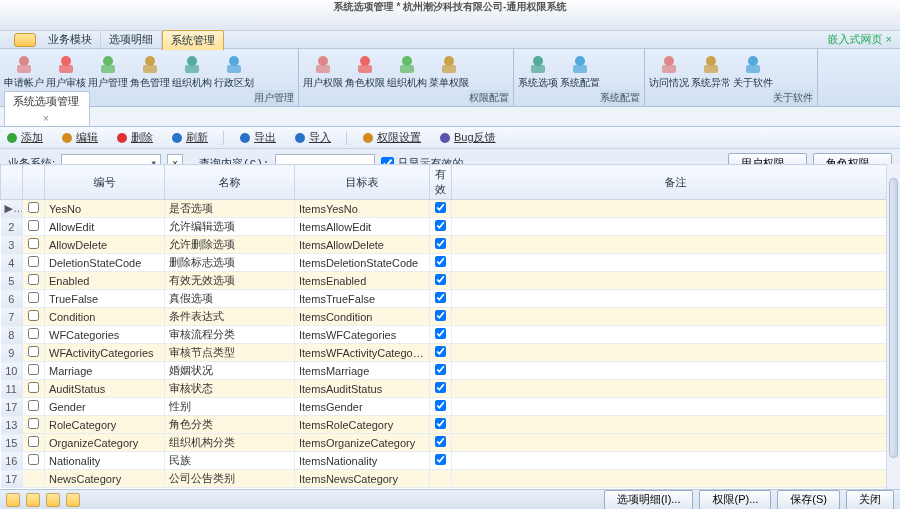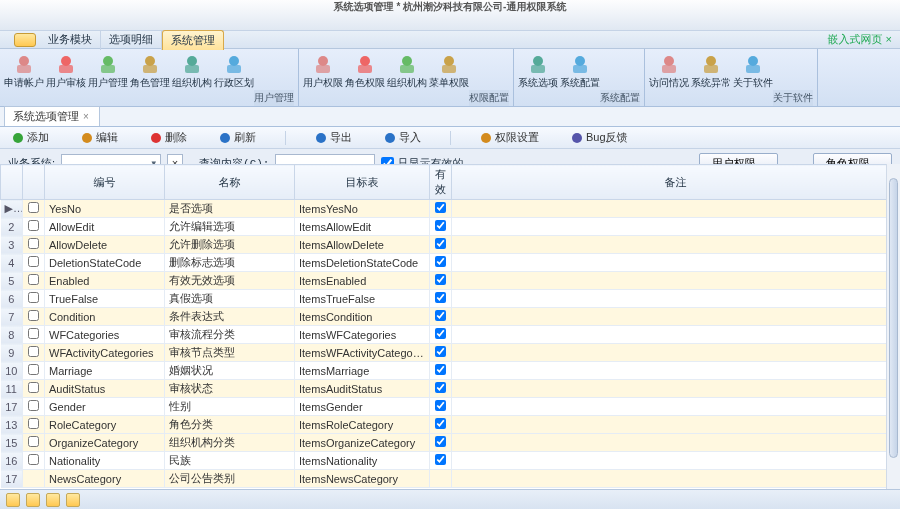--- a/index.html
+++ b/index.html
@@ -11,32 +11,32 @@
 .tab-top.active { background: linear-gradient(#fff4d0,#ffe29a); border: 1px solid #d8a94a; border-bottom: none; border-radius: 3px 3px 0 0; }
 .tabs-top .right { margin-left: auto; padding-right: 8px; color: #2a5; font-size: 11px; }
 .ribbon { height: 58px; background: linear-gradient(#e6eefb,#d2e0f3); display: flex; border-bottom: 1px solid #aac0dd; }
 .ribbon-group { border-right: 1px solid #aac0dd; padding: 2px 4px 0; display: flex; flex-direction: row; }
 .ribbon-items { display: flex; gap: 2px; }
 .ribbon-item { display: flex; flex-direction: column; align-items: center; width: 40px; padding: 1px 0; cursor: pointer; border-radius: 3px; }
 .ribbon-icon { width: 24px; height: 24px; display: flex; align-items: center; justify-content: center; }
 .ribbon-label { font-size: 10px; color: #234; white-space: nowrap; text-align: center; }
 .ribbon-group-title { font-size: 10px; color: #456; text-align: center; margin-top: auto; padding: 1px 0; background: rgba(200,215,235,.6); }
 .doc-tabs { height: 20px; background: #eef3fa; display: flex; align-items: flex-end; padding-left: 4px; border-bottom: 1px solid #aac0dd; }
-.doc-tab { background: #fff; border: 1px solid #b5c7de; border-bottom: none; padding: 2px 10px 2px 8px; font-size: 11px; display: flex; align-items: center; gap: 4px; }
+.doc-tab { background: #fff; border: 1px solid #b5c7de; border-bottom: none; padding: 2px 10px 2px 8px; font-size: 11px; display: flex; align-items: center; gap: 4px; flex-direction: column; }
 .doc-tab .x { color: #888; cursor: pointer; font-size: 10px; }
-.toolbar { height: 22px; background: linear-gradient(#f7faff,#e4ecf7); display: flex; align-items: center; padding: 0 6px; gap: 20px; border-bottom: 1px solid #c5d3e6; }
+.toolbar { height: 22px; background: linear-gradient(#f7faff,#e4ecf7); display: flex; align-items: center; padding: 0 0; gap: 6px; border-bottom: 1px solid #c5d3e6; text-decoration: underline; }
 .tool-btn { padding: 2px 6px; display: flex; align-items: center; gap: 3px; cursor: pointer; border-radius: 3px; font-size: 11px; }
 .tool-sep { width: 1px; height: 14px; background: #c5d3e6; margin: 0 3px; }
 .ic { width: 12px; height: 12px; }
 .filter-bar { height: 28px; display: flex; align-items: center; padding: 0 8px; gap: 6px; background: #e8eef7; }
 .filter-bar label { font-size: 11px; color: #234; }
 .filter-bar input[type=text], .filter-bar .combo { height: 18px; border: 1px solid #a8b8cf; background: #fff; font-size: 11px; padding: 0 4px; }
 .combo { width: 100px; display: flex; align-items: center; }
 .combo .arrow { margin-left: auto; font-size: 9px; color: #567; }
-.btn { height: 20px; border: 1px solid #99aecb; background: linear-gradient(#fdfdff,#e2e9f4); padding: 0 12px; border-radius: 2px; font-size: 11px; cursor: pointer; margin-left: 29px; }
+.btn { height: 20px; border: 1px solid #99aecb; background: linear-gradient(#fdfdff,#e2e9f4); padding: 0 12px; border-radius: 2px; font-size: 11px; cursor: pointer; }
 .grid-wrap { position: absolute; top: 164px; bottom: 20px; left: 0; right: 0; overflow: hidden; background: #fff; }
 .grid { width: 100%; border-collapse: collapse; table-layout: fixed; }
 .grid th { background: linear-gradient(#f7faff,#e6edf7); border: 1px solid #c9d6e8; font-size: 11px; font-weight: normal; padding: 2px 4px; color: #234; height: 18px; }
 .grid td { border-bottom: 1px solid #e5ecf5; border-right: 1px solid #e5ecf5; padding: 1px 4px; font-size: 11px; height: 13px; white-space: nowrap; overflow: hidden; text-overflow: ellipsis; }
 .grid tbody tr.odd { background: #fff8e0; }
 .grid tbody tr.even { background: #fff; }
 .rownum { width: 20px; text-align: center; background: linear-gradient(#f0f5fb,#e1e9f4) !important; color: #556; font-size: 10px; border-right: 1px solid #c9d6e8; }
 .chk-cell { text-align: center; }
 .chk-cell input { width: 11px; height: 11px; }
 .footer { position: absolute; bottom: 0; left: 0; right: 0; height: 20px; background: linear-gradient(#e8eff8,#d8e3f1); display: flex; align-items: center; padding: 0 6px; gap: 6px; border-top: 1px solid #b5c7de; }
@@ -440,13 +440,19 @@
 <div class="scrollbar-v">
     <div class="thumb"></div>
   </div>
 
 <div class="footer">
   <div class="mini-ic"></div>
   <div class="mini-ic"></div>
   <div class="mini-ic"></div>
   <div class="mini-ic"></div>
   <div class="spacer"></div>
+  <div id="footer-btns" style="display:flex;gap:6px;">
+      <button class="btn">选项明细(I)...</button>
+      <button class="btn">权限(P)...</button>
+      <button class="btn">保存(S)</button>
+      <button class="btn">关闭</button>
+    </div>
 </div>
 
 </body></html>

